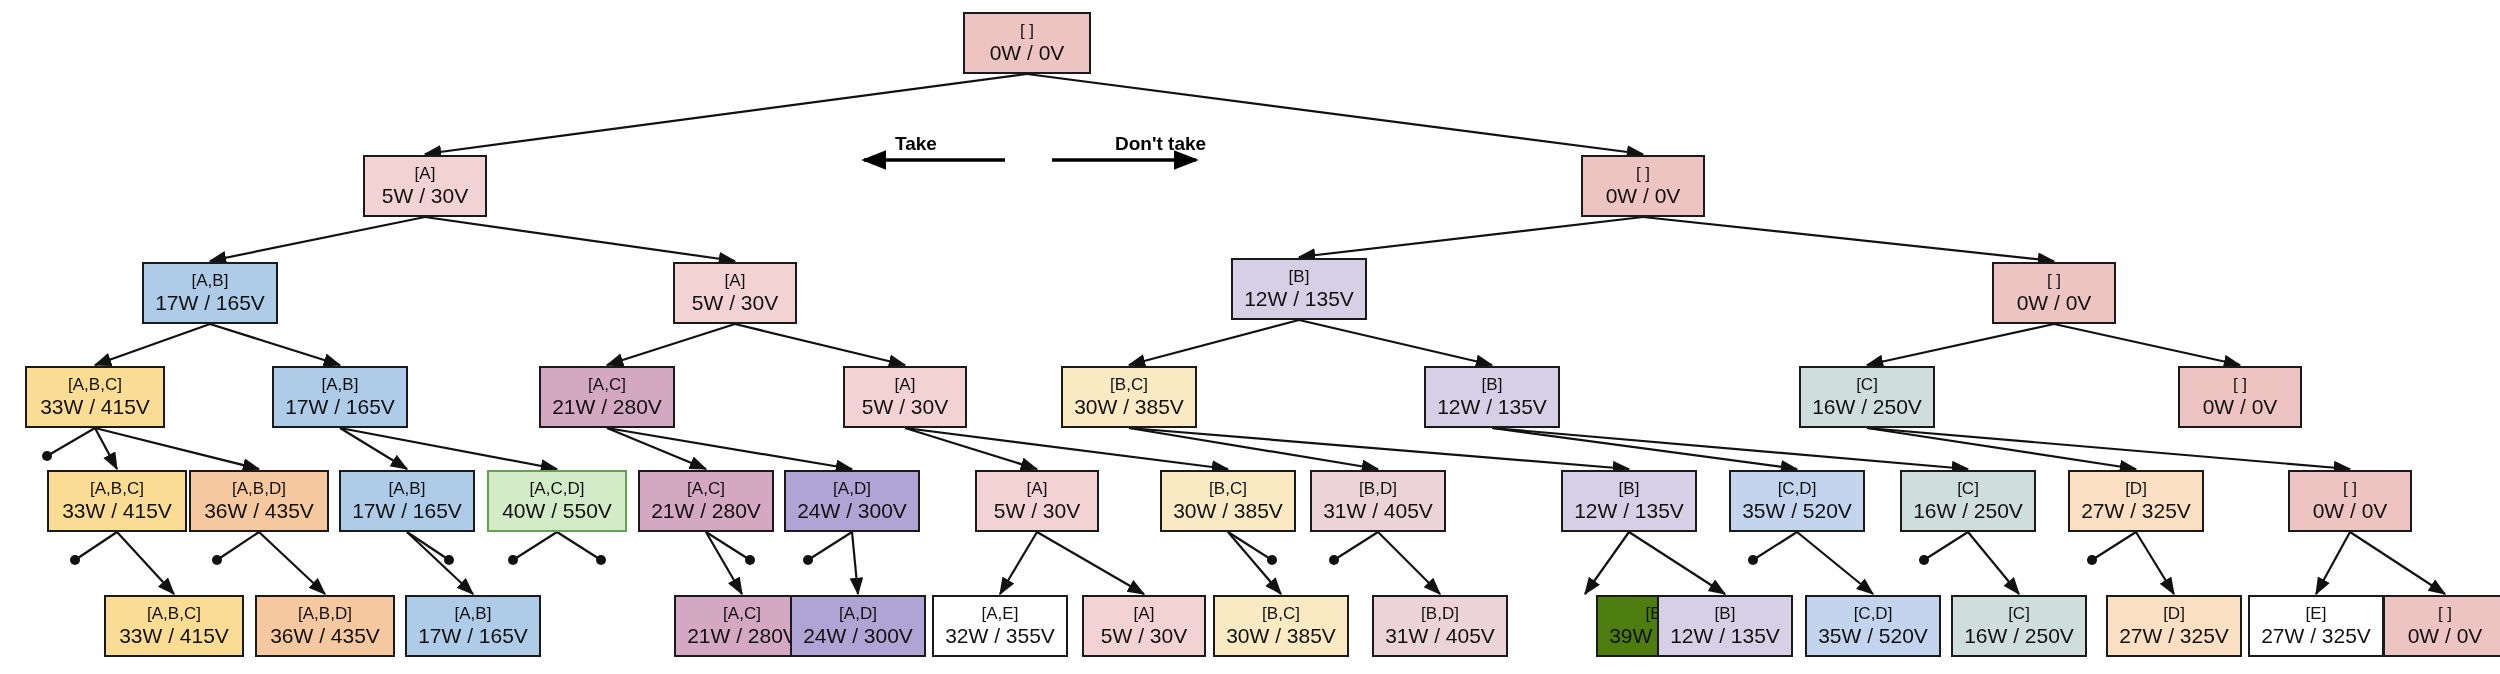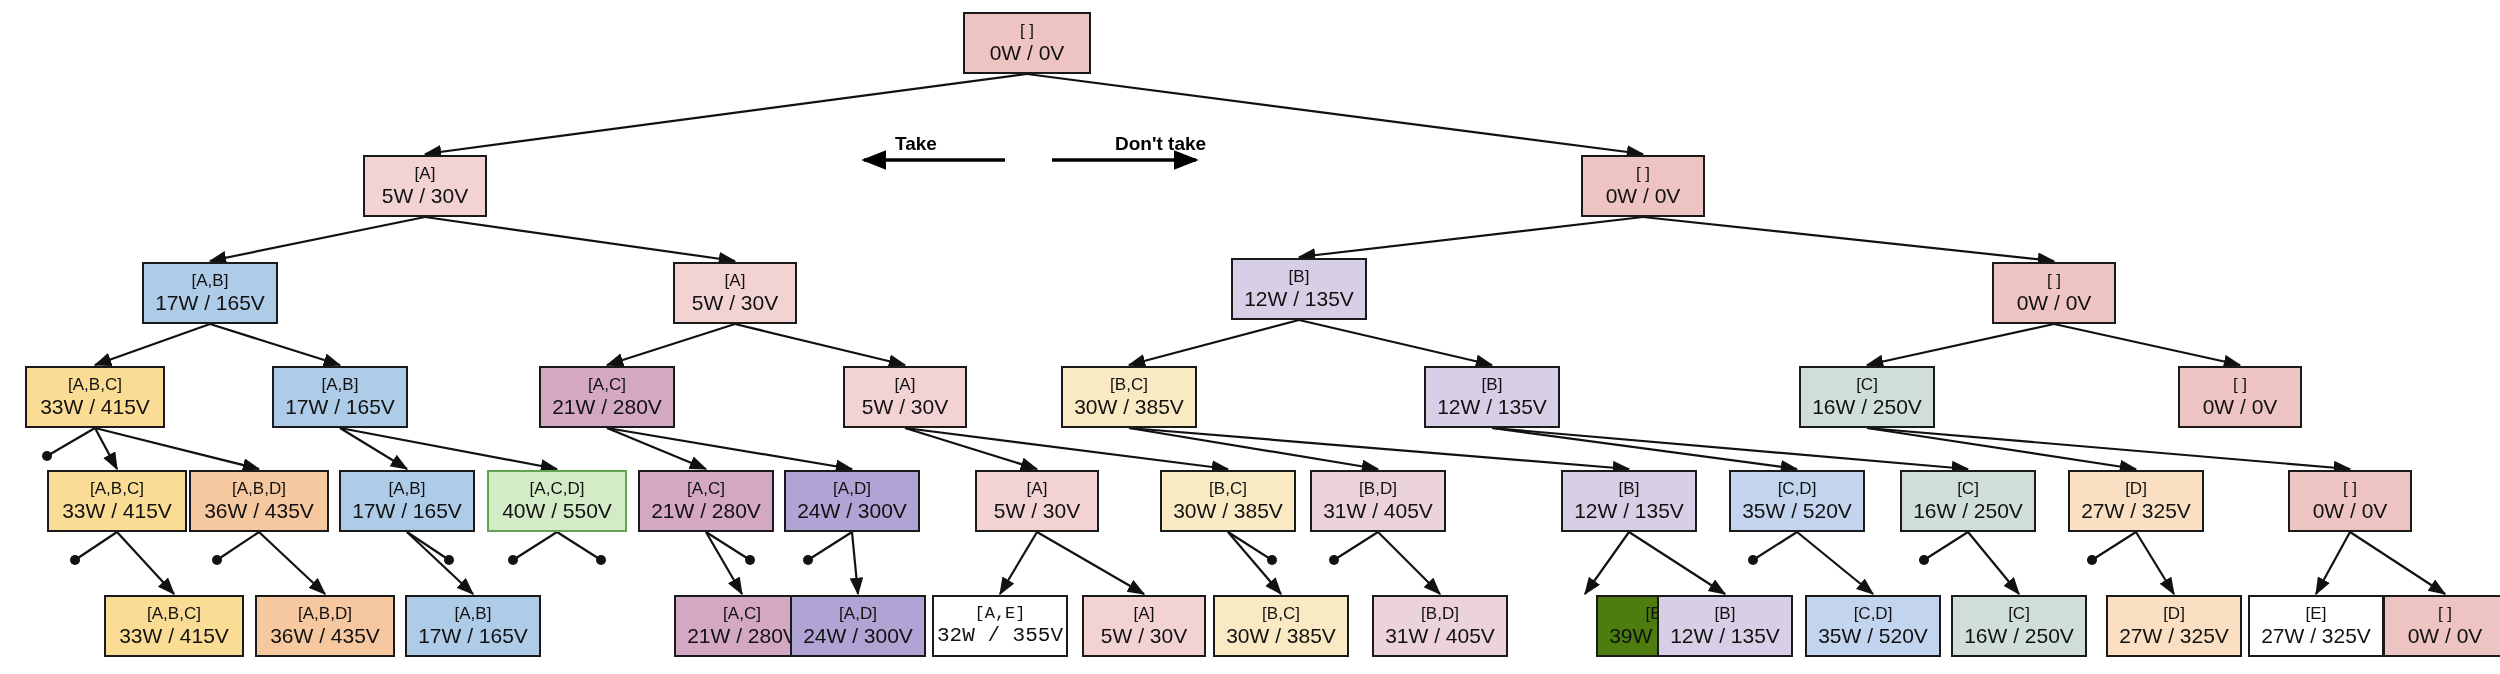--- a/index.html
+++ b/index.html
@@ -240,21 +240,21 @@
         <div class="val">17W / 165V</div>
       </div>
       <div class="node" style="left: 674px; top: 595px; width: 136px; height: 62px; background: rgb(212, 167, 195); border-color: rgb(26, 26, 26);">
         <div class="set">[A,C]</div>
         <div class="val">21W / 280V</div>
       </div>
       <div class="node" style="left: 790px; top: 595px; width: 136px; height: 62px; background: rgb(176, 164, 212); border-color: rgb(26, 26, 26);">
         <div class="set">[A,D]</div>
         <div class="val">24W / 300V</div>
       </div>
-      <div class="node" style="left: 932px; top: 595px; width: 136px; height: 62px; background: rgb(255, 255, 255); border-color: rgb(26, 26, 26); font-family: Liberation Mono, monospace;">
+      <div class="node" style="left: 932px; top: 595px; width: 136px; height: 62px; background: rgb(255, 255, 255); border-color: rgb(26, 26, 26);">
         <div class="set">[A,E]</div>
         <div class="val">32W / 355V</div>
       </div>
       <div class="node" style="left: 1082px; top: 595px; width: 124px; height: 62px; background: rgb(243, 210, 212); border-color: rgb(26, 26, 26);">
         <div class="set">[A]</div>
         <div class="val">5W / 30V</div>
       </div>
       <div class="node" style="left: 1213px; top: 595px; width: 136px; height: 62px; background: rgb(250, 234, 196); border-color: rgb(26, 26, 26);">
         <div class="set">[B,C]</div>
         <div class="val">30W / 385V</div>

